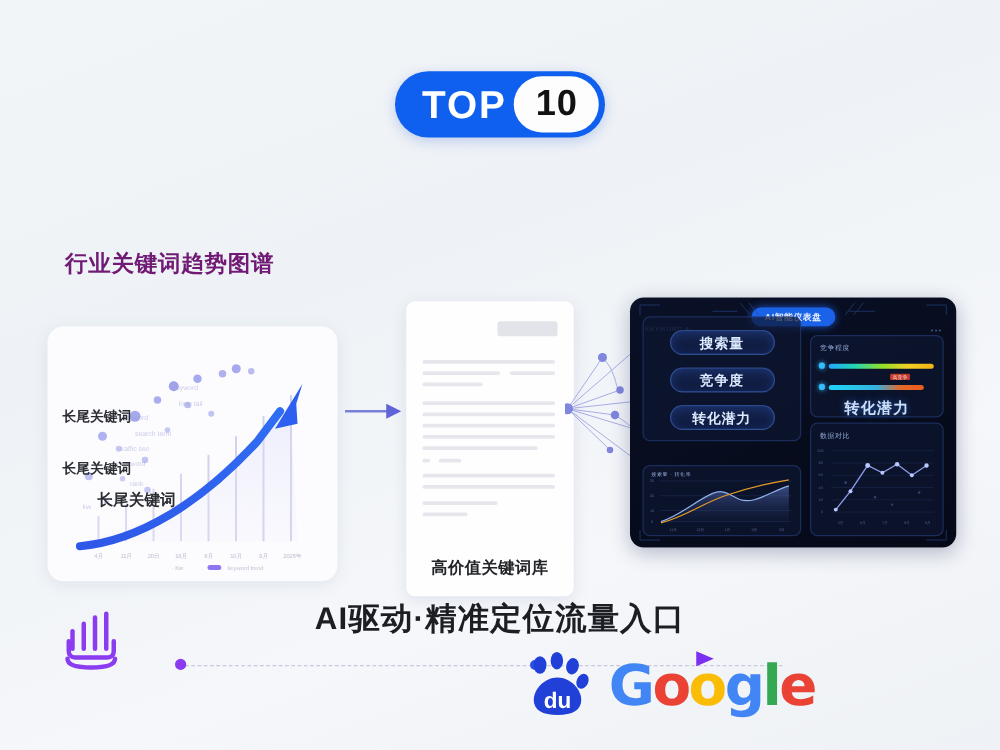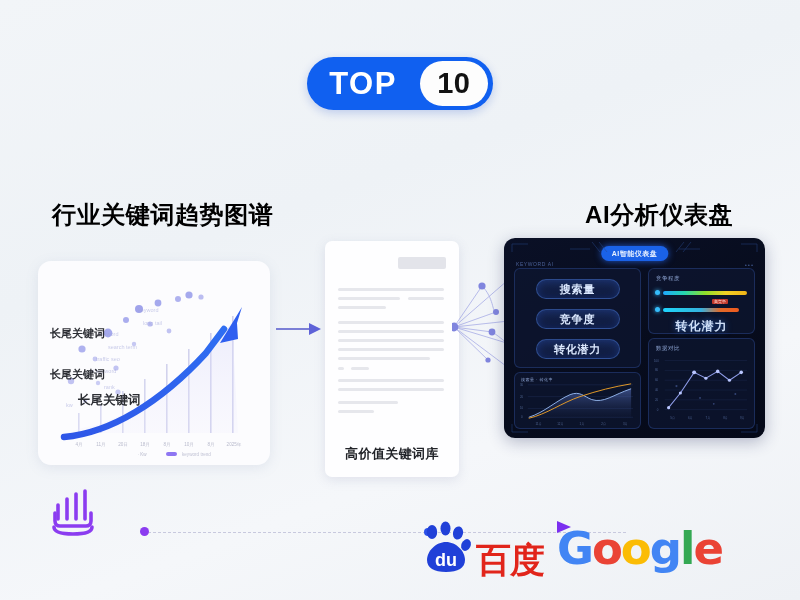--- a/index.html
+++ b/index.html
@@ -13,40 +13,40 @@
 
   
   .badge-wrap { position:absolute; left:0; right:0; top:57px; display:flex; justify-content:center; }
   .badge {
     display:flex; align-items:center; height:53px;
     background:#1060f0; border-radius:30px; padding:0 5px 0 22px;
     box-shadow:0 3px 10px rgba(20,70,200,.22);
   }
   .badge-top {
     color:#ffffff; font-size:31px; font-weight:bold; letter-spacing:1.5px;
-    line-height:1; padding-right:23px; font-family:"Liberation Sans",sans-serif;
+    line-height:1; padding-right:6px; font-family:"Liberation Sans",sans-serif;
   }
   .badge-num {
     width:68px; height:45px; background:#fdfdfd; border-radius:24px;
     display:flex; align-items:center; justify-content:center;
     color:#121212; font-size:29px; font-weight:bold; letter-spacing:.5px;
   }
 
   
   .headline {
     position:absolute; left:0; right:0; top:125px; text-align:center;
     font-size:35px; font-weight:bold; letter-spacing:.5px; white-space:nowrap;
   }
   .hl-red { color:#ee1b18; }
   .hl-eq  { color:#3a3a44; margin:0 11px; font-size:31px; }
   .hl-purple { color:#7b42f0; }
 
   
   .cap {
-    position:absolute; font-size:24px; font-weight:bold; color:#000000;
+    position:absolute; font-size:18px; font-weight:bold; color:#701a75;
     letter-spacing:.6px; white-space:nowrap;
   }
   .cap-left  { left:52px;  top:199px; }
   .cap-right { left:585px; top:199px; }
 
   
   .card-chart {
     position:absolute; left:38px; top:234px; width:232px; height:204px;
     background:#fcfcfe; border-radius:13px;
     box-shadow:0 3px 13px rgba(110,120,160,.13);
@@ -131,21 +131,21 @@
     position:absolute; left:0; right:0; top:478px; text-align:center;
     font-size:25px; font-weight:bold; color:#1c1e24; letter-spacing:1px; white-space:nowrap;
   }
   .dashline {
     position:absolute; left:148px; top:532px; width:478px; height:0;
     border-top:1.5px dashed #c8c9de;
   }
   .icon-bars { position:absolute; left:45px; top:483px; }
 
   .logos { position:absolute; left:418px; top:521px; display:flex; align-items:center; }
-  .baidu { display:flex; align-items:flex-end; }
+  .baidu { display:flex; align-items:center; }
   .baidu-txt {
     color:#e1251b; font-size:35px; font-weight:bold; letter-spacing:-1px;
     margin-left:2px; line-height:1;
   }
   .google {
     font-family:"DejaVu Sans","Liberation Sans",sans-serif;
     font-size:45px; font-weight:bold; letter-spacing:-2px; line-height:1;
     margin-left:13px; position:relative; top:-1px;text-align:center;
   }
   .g-b{color:#4285F4;} .g-r{color:#EA4335;} .g-y{color:#FBBC05;} .g-g{color:#34A853;}
@@ -158,21 +158,20 @@
 
   <div class="badge-wrap">
     <div class="badge">
       <span class="badge-top">TOP</span>
       <span class="badge-num">10</span>
     </div>
   </div>
 
 
   <div class="cap cap-left">行业关键词趋势图谱</div>
-  <div class="cap cap-right">AI分析仪表盘</div>
 
   <div class="card-chart">
     <svg class="plot" viewBox="0 0 232 204">
       <defs>
         <linearGradient id="barg" x1="0" y1="0" x2="0" y2="1">
           <stop offset="0%" stop-color="#dcdcf8" stop-opacity=".85"></stop>
           <stop offset="100%" stop-color="#eceafd" stop-opacity=".35"></stop>
         </linearGradient>
         <linearGradient id="arrowg" x1="0" y1="1" x2="1" y2="0">
           <stop offset="0%" stop-color="#2f57e8"></stop>
@@ -309,21 +308,21 @@
           <path d="M253 186 L253 194 L237 194"></path>
         <path d="M66 11 L86 11"></path>
           <path d="M175 11 L196 11"></path>
         <path d="M88 4 L96 14"></path>
           <path d="M95 4 L103 14"></path>
         <path d="M172 14 L180 4"></path>
           <path d="M179 14 L187 4"></path>
       </g>
     </svg>
 
-    <div class="panel" style="left:10px; top:30px; width:127px; height:100px;">
+    <div class="panel" style="left:10px; top:15px; width:127px; height:100px;">
       <div class="mpill" style="top:10px;">搜索量</div>
       <div class="mpill" style="top:40px;font-family:Liberation Serif, serif;">竞争度</div>
       <div class="mpill" style="top:70px;">转化潜力</div>
     </div>
 
     <div class="panel" style="left:10px; top:134px; width:127px; height:57px;">
       <div class="panel-title" style="left:6px; top:4px; font-size:4px;">搜索量 · 转化率</div>
       <svg style="position:absolute;inset:0" viewBox="0 0 127 57">
         <defs>
           <linearGradient id="areag" x1="0" y1="0" x2="0" y2="1">
@@ -405,20 +404,21 @@
           <text x="24" y="82">5月</text>
             <text x="42" y="82">6月</text>
           <text x="60" y="82">7月</text>
             <text x="78" y="82">8月</text>
           <text x="95" y="82">9月</text>
         </g>
       </svg>
     </div>
   </div>
 
+  <div class="tagline">AI驱动·精准定位流量入口</div>
   <div class="dashline"></div>
 
   <svg class="icon-bars" width="56" height="56" viewBox="0 0 56 56">
     <g fill="none" stroke="#8b3cf0" stroke-width="3.6" stroke-linecap="round" stroke-linejoin="round">
       <path d="M13 22 L13 36"></path>
       <path d="M22 16 L22 36"></path>
       <path d="M31 11 L31 36"></path>
       <path d="M40 8  L40 36"></path>
       <path d="M10 30 L10 38 C10 41, 12 43, 15 43 L41 43 C44 43, 46 41, 46 38 L46 30" stroke="#8b3cf0" stroke-width="3.6"></path>
       <path d="M9 44 C9 48, 14 51, 28 51 C42 51, 47 48, 47 44" stroke="#8b3cf0" stroke-width="3.6"></path>
@@ -433,21 +433,20 @@
       <svg width="56" height="56" viewBox="0 0 56 56">
         <g fill="#2040d8">
           <ellipse cx="14" cy="11" rx="5.2" ry="7"></ellipse>
           <ellipse cx="27.5" cy="7.5" rx="5" ry="7"></ellipse>
           <ellipse cx="40" cy="12" rx="5" ry="6.6" transform="rotate(14 40 12)"></ellipse>
           <ellipse cx="48" cy="24" rx="4.6" ry="6.2" transform="rotate(25 48 24)"></ellipse>
           <path d="M28 21 C18 21, 9 30, 9 39 C9 47, 16 51, 28 51 C40 51, 47 47, 47 39 C47 30, 38 21, 28 21 Z"></path>
         </g>
         <text x="28" y="45" text-anchor="middle" fill="#ffffff" font-size="18" font-weight="bold" font-family="Liberation Sans, sans-serif">du</text>
       </svg>
-      <span class="baidu-txt">百度</span>
     </div>
     <div class="google">
       <span class="g-b">G</span><span class="g-r">o</span><span class="g-y">o</span><span class="g-b">g</span><span class="g-g">l</span><span class="g-r">e</span>
     </div>
   </div>
 
   <svg class="tri-arrow" width="22" height="16" viewBox="0 0 22 16">
     <path d="M4 2 L18 8 L4 14 Z" fill="#7b2ff0"></path>
   </svg>
 

